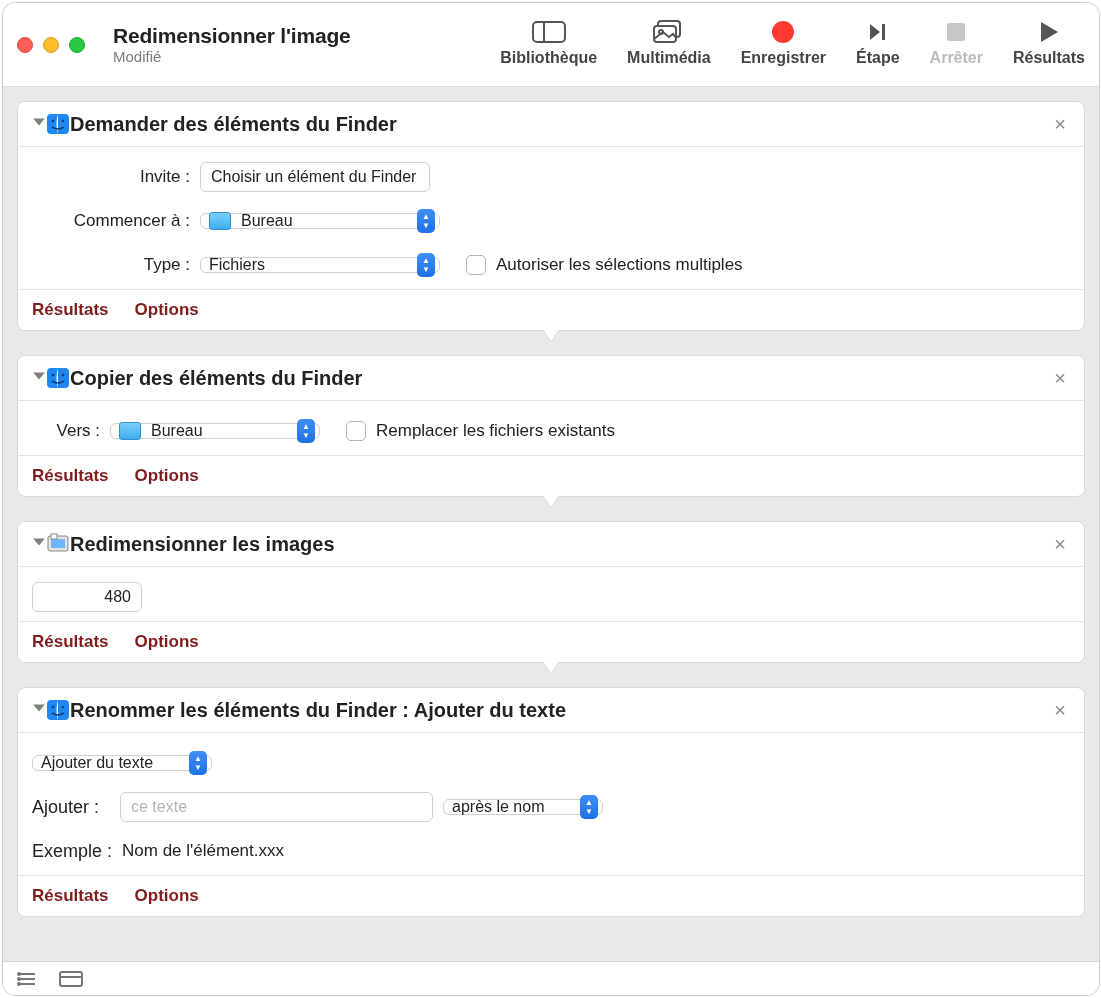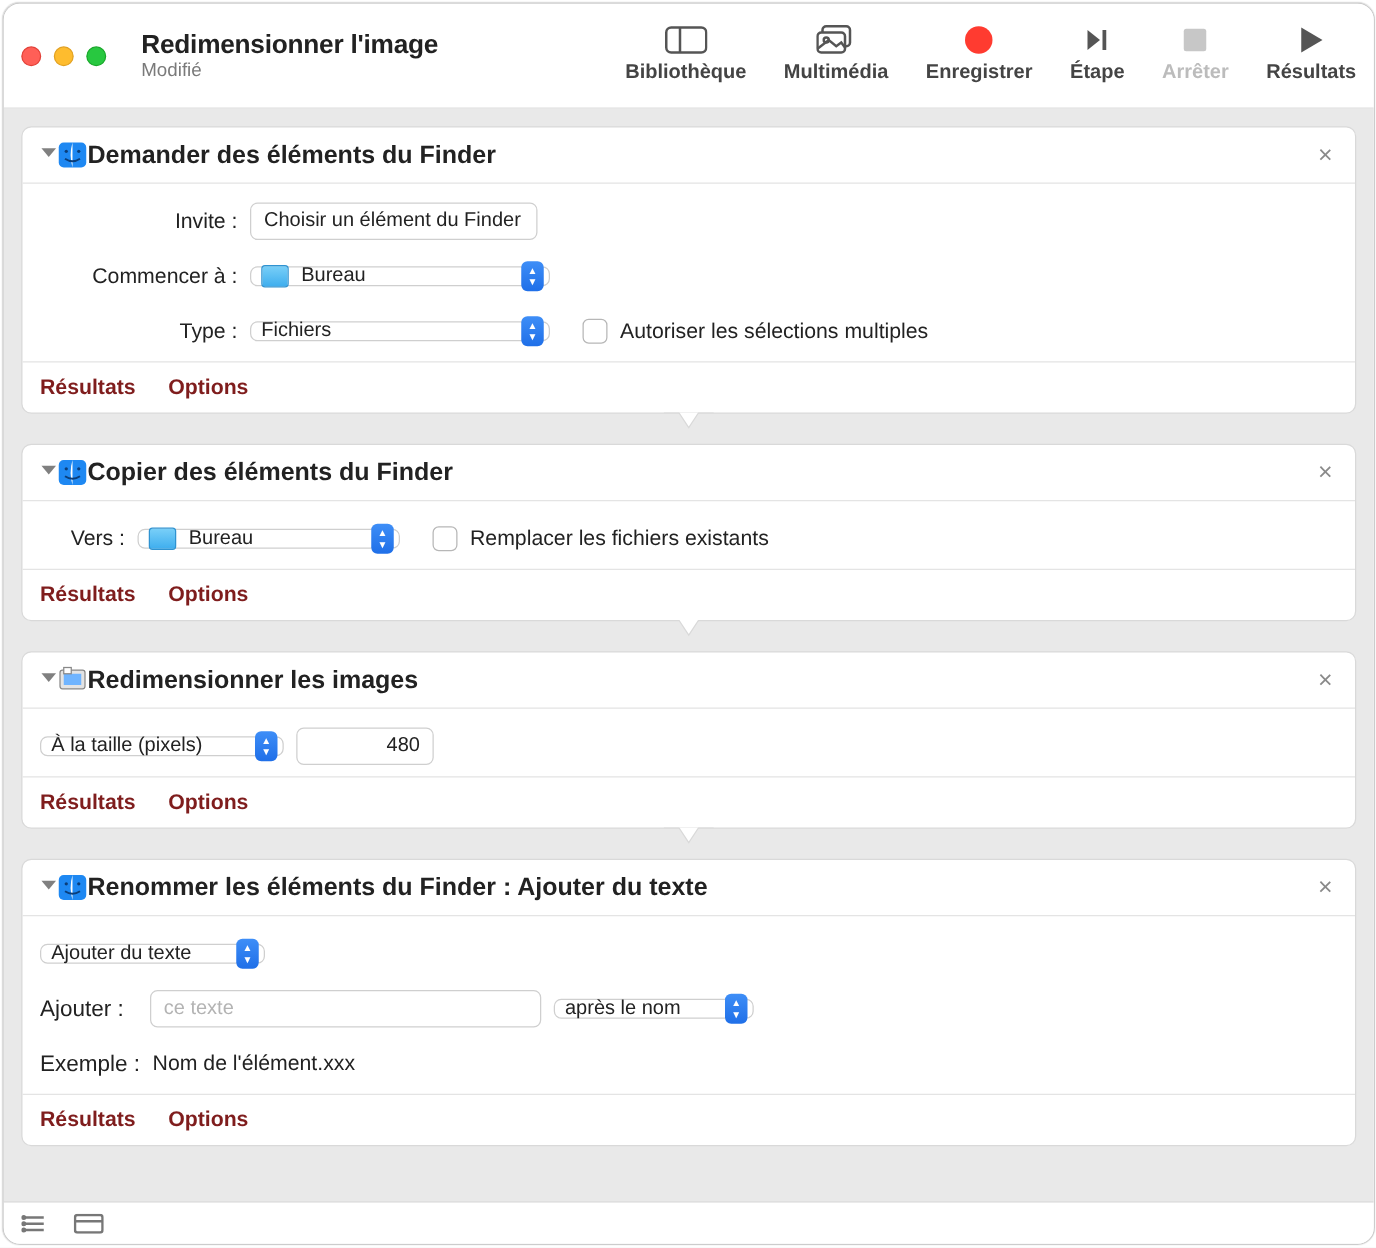--- a/index.html
+++ b/index.html
@@ -339,24 +339,20 @@
               <rect x="2" y="4" width="20" height="15" rx="2" fill="#e3e3e3" stroke="#888"></rect>
               <rect x="5" y="7" width="14" height="9" fill="#6fb4ff"></rect>
               <rect x="5" y="2" width="6" height="5" fill="#fff" stroke="#888"></rect>
             </svg>
         </span>
         <div class="action-title">Redimensionner les images</div>
         <span class="close-x">×</span>
       </div>
       <div class="action-body">
         <div class="row">
-          <div class="popup" style="min-width:195px">
-            <span class="popup-label">À la taille (pixels)</span>
-            <span class="stepper"></span>
-          </div>
           <input class="numfield" value="480" style="">
         </div>
       </div>
       <div class="action-footer">
         <span>Résultats</span>
         <span>Options</span>
       </div>
       <div class="connector">
         <svg width="40" height="16" viewBox="0 0 40 16">
             <path d="M0 0 L12 0 L20 12 L28 0 L40 0" fill="#fff" stroke="#d9d9d9"></path>

